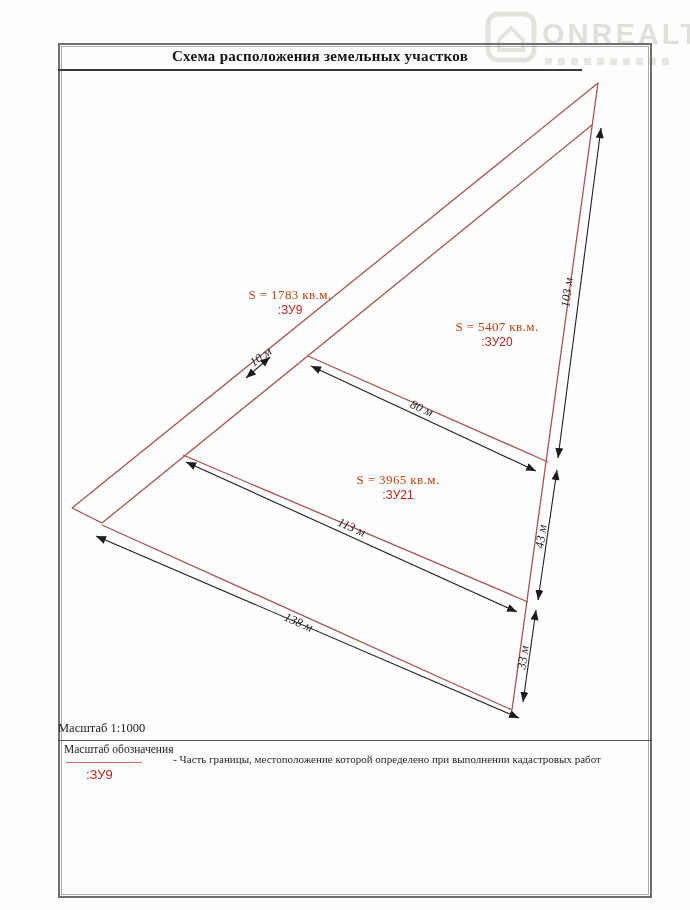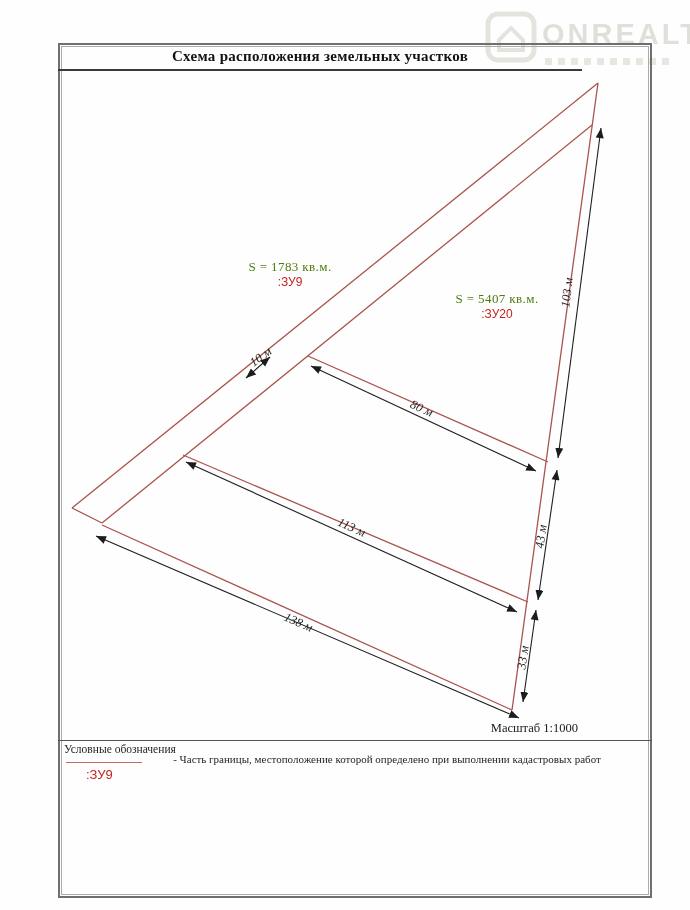--- a/index.html
+++ b/index.html
@@ -27,35 +27,35 @@
   .frame-inner{position:absolute;left:1px;top:1px;right:1px;bottom:1px;border:1px solid #ababab;}
 
   .titlebar{
     position:absolute;left:58px;top:43px;width:524px;height:26px;z-index:3;
     display:flex;align-items:center;justify-content:center;
     border-bottom:2px solid #3a3a3a;
     font-weight:bold;font-size:15px;color:#121212;letter-spacing:.3px;
   }
 
   .scale-label{
-    position:absolute;left:58px;top:721px;width:520px;text-align:right;
+    position:absolute;left:58px;top:721px;width:520px;text-align:left;
     font-size:12.5px;color:#1a1a1a;z-index:3;
   }
   .sep{position:absolute;left:58px;top:740px;width:594px;border-top:1.5px solid #555;z-index:3;}
 
   
   svg.draw{position:absolute;left:0;top:0;z-index:3;}
   .dimtext{
     font-family:"Liberation Serif",serif;font-style:italic;
     font-size:12.5px;fill:#1f1f1f;text-anchor:middle;
   }
 
   
   .plabel{position:absolute;width:160px;text-align:center;z-index:4;line-height:15px;}
-  .plabel .a{font-size:13px;color:#4d7c0f;letter-spacing:.4px;}
+  .plabel .a{font-size:13px;color:#c2410c;letter-spacing:.4px;margin-top:28px;}
   .plabel .i{font-family:"Liberation Sans",sans-serif;font-size:12px;color:#c2221c;margin-top:1px;}
 
   
   .legend-h{position:absolute;left:64px;top:743px;font-size:11.5px;color:#1e1e1e;z-index:3;}
   .leg-line{position:absolute;left:66px;top:762px;width:76px;border-top:1.5px solid #c06a63;z-index:3;}
   .leg-t1{position:absolute;left:147px;top:753px;width:480px;font-size:11px;color:#1e1e1e;z-index:3;text-align:center;}
   .leg-sym{position:absolute;left:86px;top:767px;font-family:"Liberation Sans",sans-serif;font-size:13px;color:#c2221c;z-index:3;}
   .leg-t2{position:absolute;left:147px;top:769px;width:400px;font-size:11px;color:#1e1e1e;z-index:3;}
 </style>
 </head>
@@ -118,22 +118,26 @@
   </svg>
 
   <div class="plabel" style="left:210px;top:259px;">
     <div class="a">S = 1783 кв.м.</div>
     <div class="i">:ЗУ9</div>
   </div>
   <div class="plabel" style="left:417px;top:291px;">
     <div class="a">S = 5407 кв.м.</div>
     <div class="i">:ЗУ20</div>
   </div>
+  <div class="plabel" style="left:318px;top:444px;">
+    <div class="a">S = 3965 кв.м.</div>
+    <div class="i">:ЗУ21</div>
+  </div>
 
   <div class="scale-label">Масштаб 1:1000</div>
   <div class="sep"></div>
 
-  <div class="legend-h">Условные обозначения</div>
+  <div class="legend-h">Масштаб обозначения</div>
   <div class="leg-line"></div>
   <div class="leg-t1">- Часть границы, местоположение которой определено при выполнении кадастровых работ</div>
   <div class="leg-sym">:ЗУ9</div>
 
 </div>
 
 </body></html>

